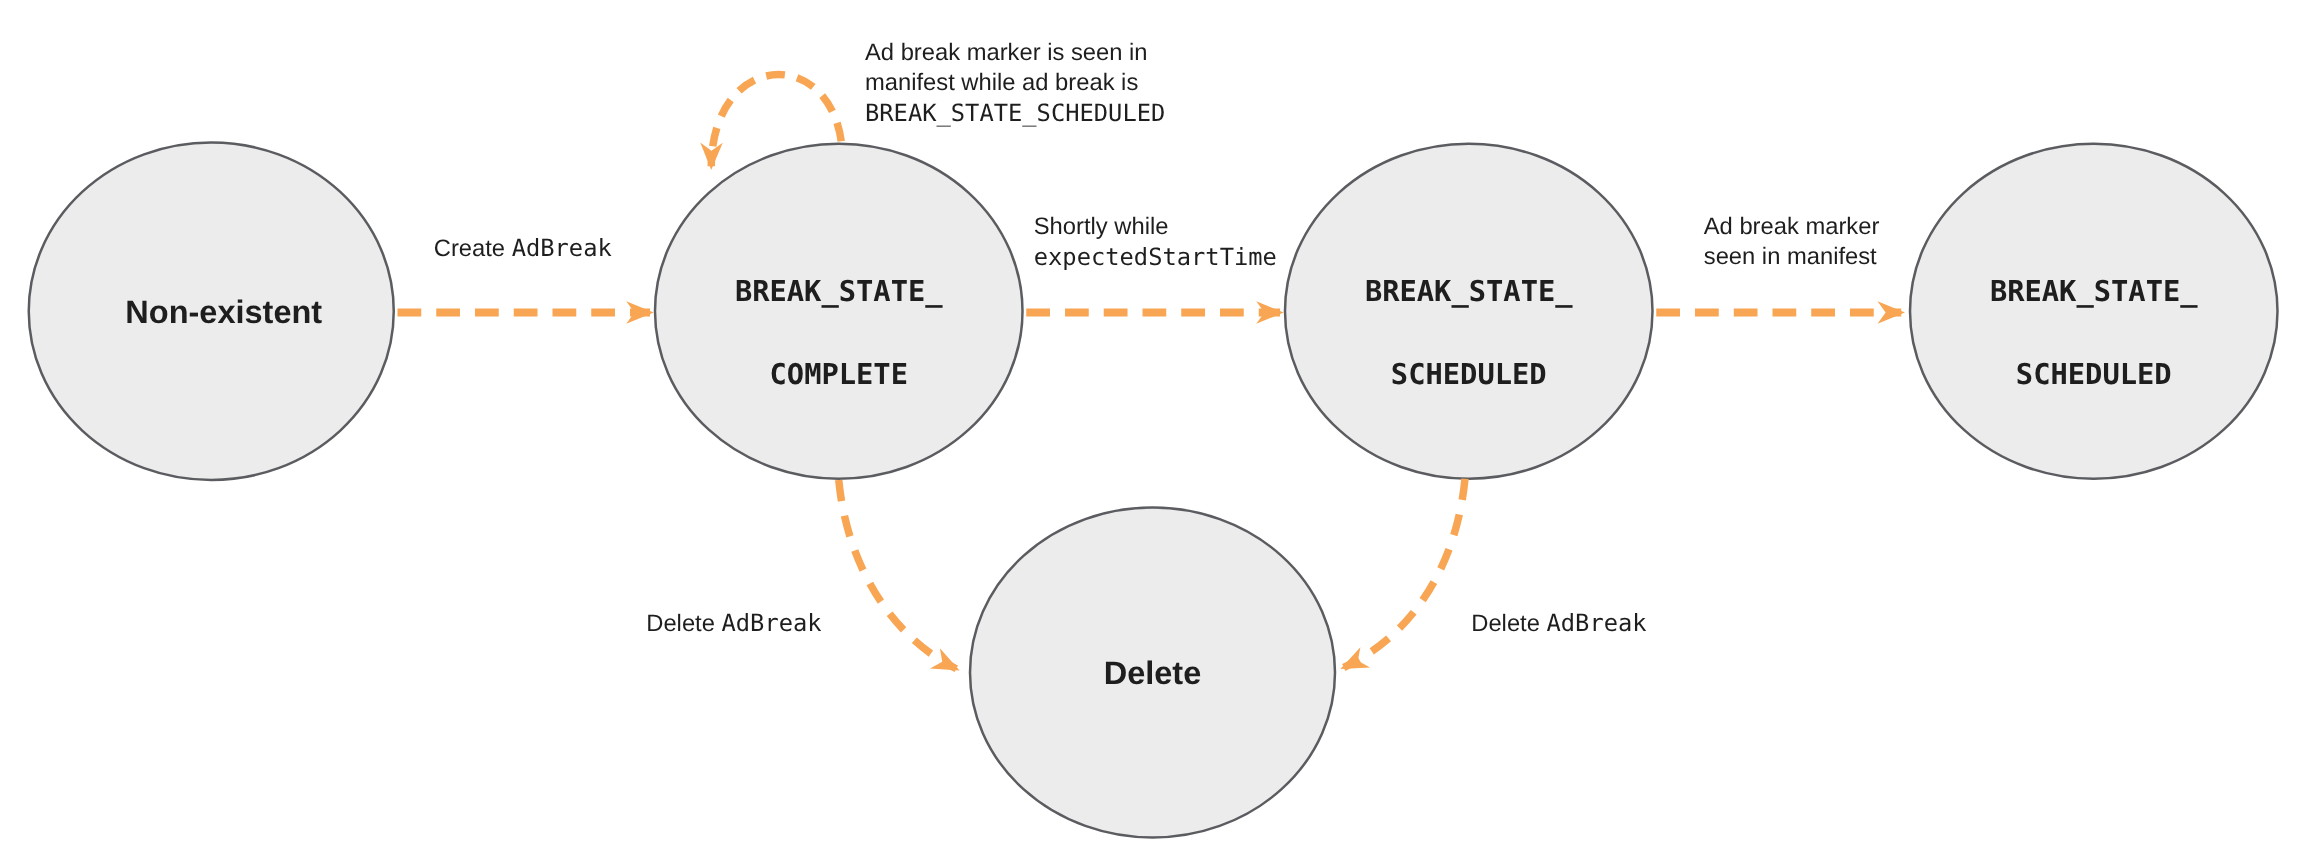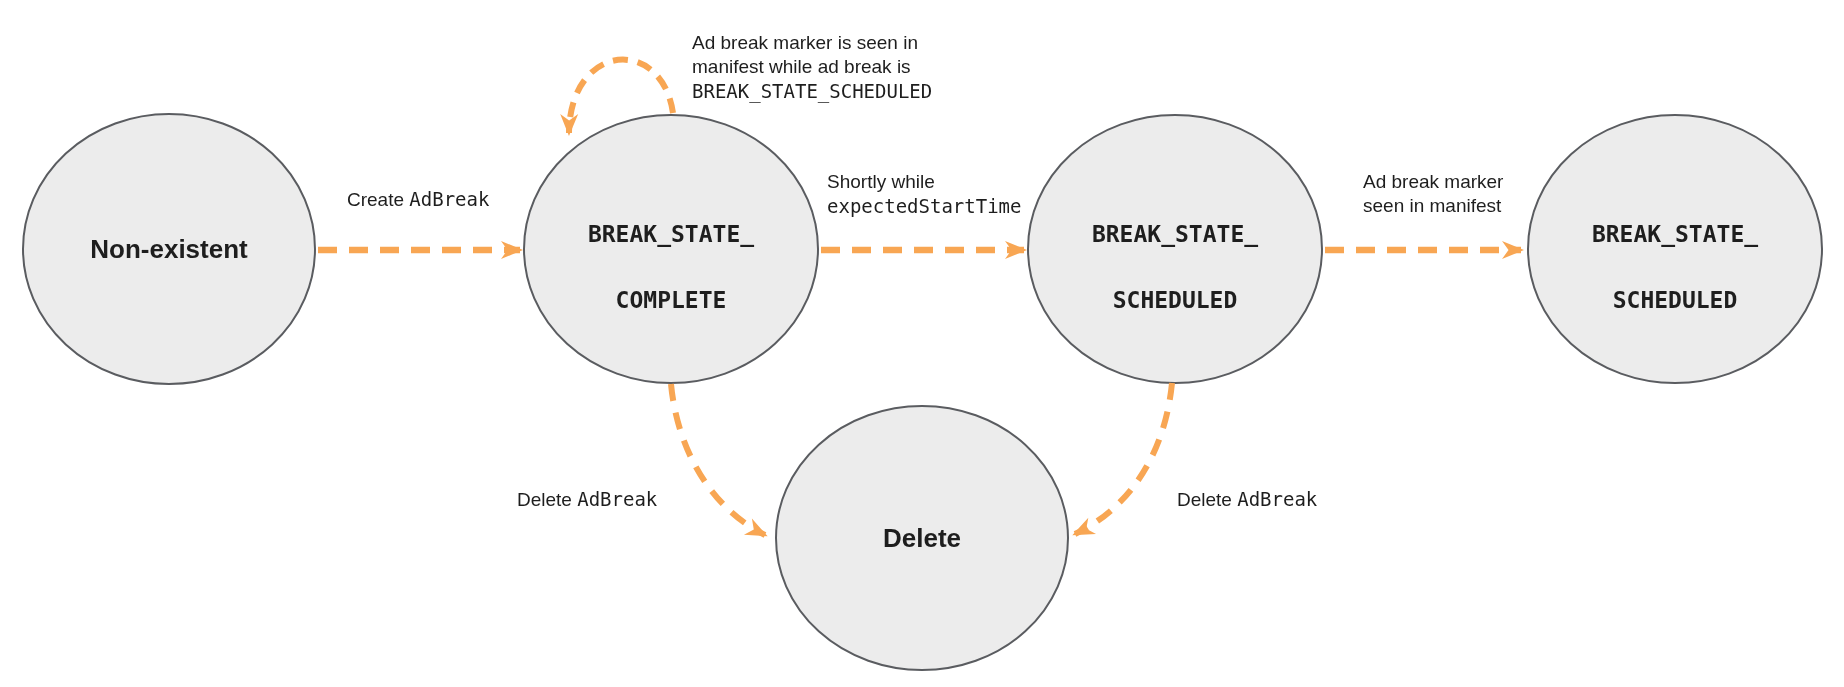--- a/index.html
+++ b/index.html
@@ -37,21 +37,21 @@
   .edge-label{
     position:absolute;
     font-size:19px;
     line-height:24px;
     white-space:nowrap;
   }
   .code{
     font-family:"DejaVu Sans Mono",monospace;
     font-size:19px;
   }
-  .pos-nonexistent{left:23px;top:114px;width:292px;height:270px;}
+  .pos-nonexistent{left:33px;top:114px;width:292px;height:270px;}
   .pos-scheduled{left:524px;top:115px;width:294px;height:268px;}
   .pos-decisioned{left:1028px;top:115px;width:294px;height:268px;}
   .pos-complete{left:1528px;top:115px;width:294px;height:268px;}
   .pos-deleted{left:776px;top:406px;width:292px;height:264px;}
   .pos-create{left:347px;top:187px;}
   .pos-selfloop{left:692px;top:31px;}
   .pos-shortly{left:827px;top:170px;}
   .pos-marker{left:1339px;top:170px;margin-left:24px;}
   .pos-delete-left{left:517px;top:487px;}
   .pos-delete-right{left:1177px;top:487px;}

